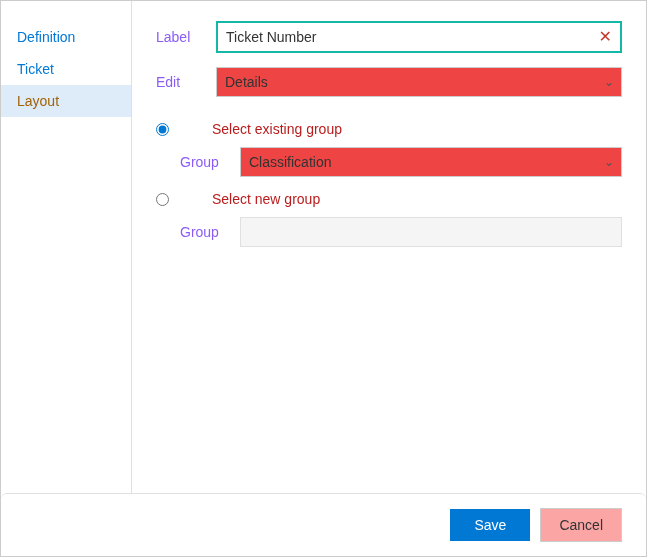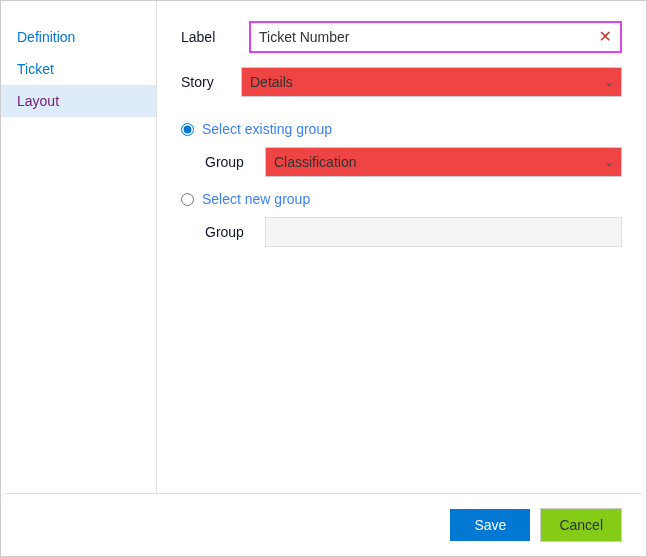--- a/index.html
+++ b/index.html
@@ -41,36 +41,36 @@
       font-size: 18px;
       color: #666;
       line-height: 1;
       padding: 2px 4px;
     }
     .dialog-body {
       display: flex;
       flex: 1;
     }
     .sidebar {
-      width: 156px;
+      width: 131px;
       border-right: 1px solid #e0e0e0;
       padding: 20px 0;
       display: flex;
       flex-direction: column;
       gap: 0;
     }
     .sidebar-item {
       padding: 8px 16px;
       cursor: pointer;
       color: #0078d4;
       font-size: 14px;
     }
     .sidebar-item.active {
       background: #deecf9;
-      color: #701a75;
+      color: #a16207;
       font-weight: 500;
     }
     .content {
       flex: 1;
       padding: 20px 24px;
       display: flex;
       flex-direction: column;
       gap: 0;
     }
     .content-description {
@@ -79,30 +79,29 @@
       font-size: 13.5px;
     }
     .form-row {
       display: flex;
       align-items: center;
       margin-bottom: 14px;
     }
     .form-label {
       width: 60px;
       font-size: 14px;
-      color: #0f172a;
+      color: #8b5cf6;
       flex-shrink: 0;
     }
     .input-wrapper {
       flex: 1;
       position: relative;
-      border: 2px solid #d946ef;
-      display: flex;
-      align-items: center;
-      margin-left: 8px;
+      border: 2px solid #14b8a6;
+      display: flex;
+      align-items: center;
     }
     .input-wrapper input {
       flex: 1;
       border: none;
       outline: none;
       padding: 6px 30px 6px 8px;
       font-size: 14px;
       color: #333;
       background: transparent;
     }
@@ -148,22 +147,23 @@
       align-items: center;
       margin-bottom: 10px;
     }
     .radio-row input[type="radio"] {
       margin-right: 8px;
       cursor: pointer;
       accent-color: #0078d4;
     }
     .radio-label {
       font-size: 14px;
-      color: #3b82f6;
-      cursor: pointer;
+      color: #b91c1c;
+      cursor: pointer;
+      margin-left: 35px;
     }
     .radio-group-row {
       display: flex;
       align-items: center;
       margin-left: 24px;
       margin-bottom: 14px;
     }
     .group-row-disabled {
       margin-left: 24px;
       margin-bottom: 14px;
@@ -191,21 +191,21 @@
     .btn-save {
       background: #0078d4;
       color: #fff;
       border: none;
       padding: 8px 24px;
       font-size: 14px;
       cursor: pointer;
       font-family: 'Segoe UI', sans-serif;
     }
     .btn-cancel {
-      background: #84cc16;
+      background: #fca5a5;
       color: #333;
       border: 1px solid #ccc;
       padding: 8px 18px;
       font-size: 14px;
       cursor: pointer;
       font-family: 'Segoe UI', sans-serif;
     }
   </style>
 </head>
 <body>
@@ -221,21 +221,21 @@
 
       <div class="form-row">
         <span class="form-label">Label</span>
         <div class="input-wrapper">
           <input type="text" value="Ticket Number" style="">
           <button class="input-clear">✕</button>
         </div>
       </div>
 
       <div class="form-row">
-        <span class="form-label">Story</span>
+        <span class="form-label">Edit</span>
         <div class="select-wrapper">
           <select>
             <option>Details</option>
           </select>
           <span class="select-arrow">⌄</span>
         </div>
       </div>
 
       <div class="radio-section">
         <div class="radio-row">

